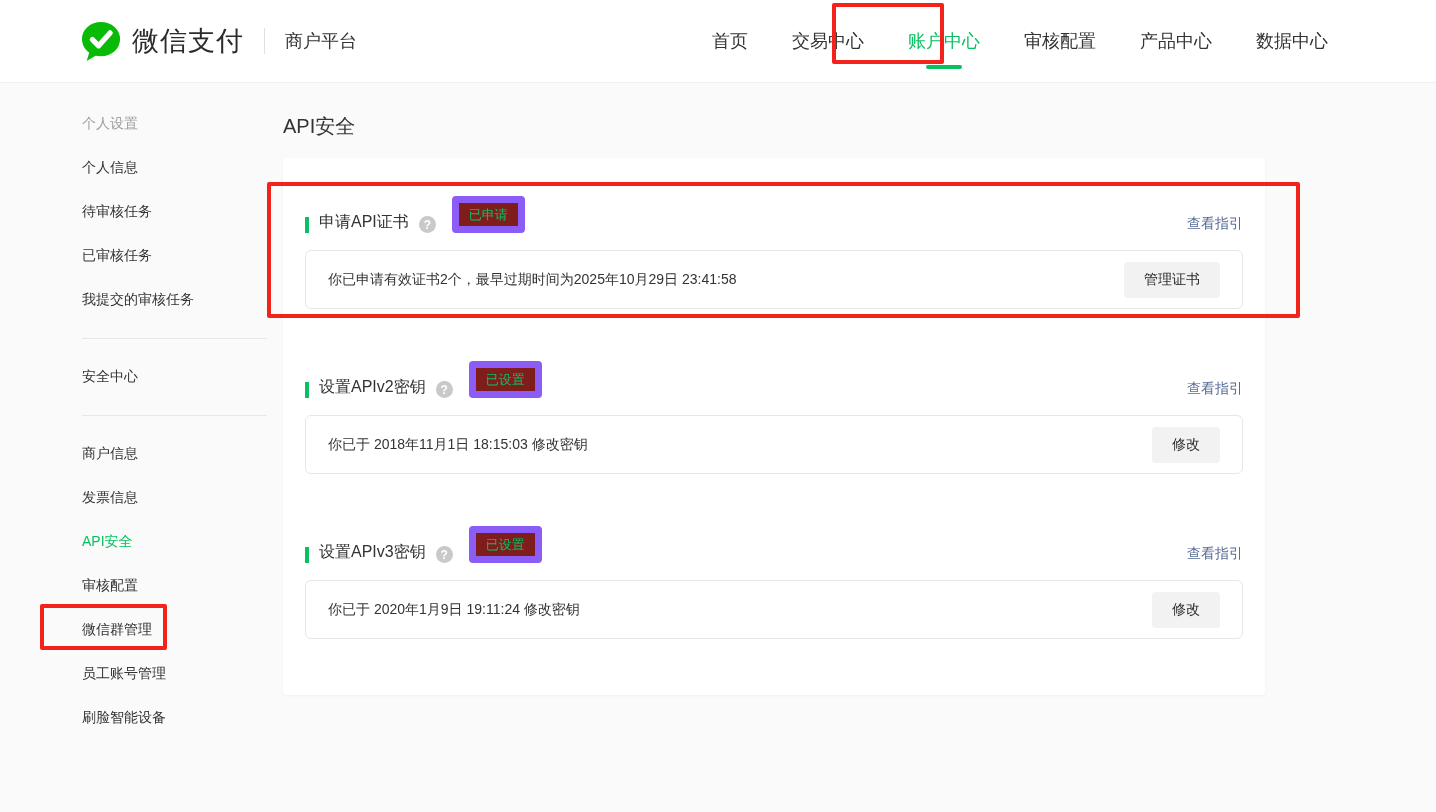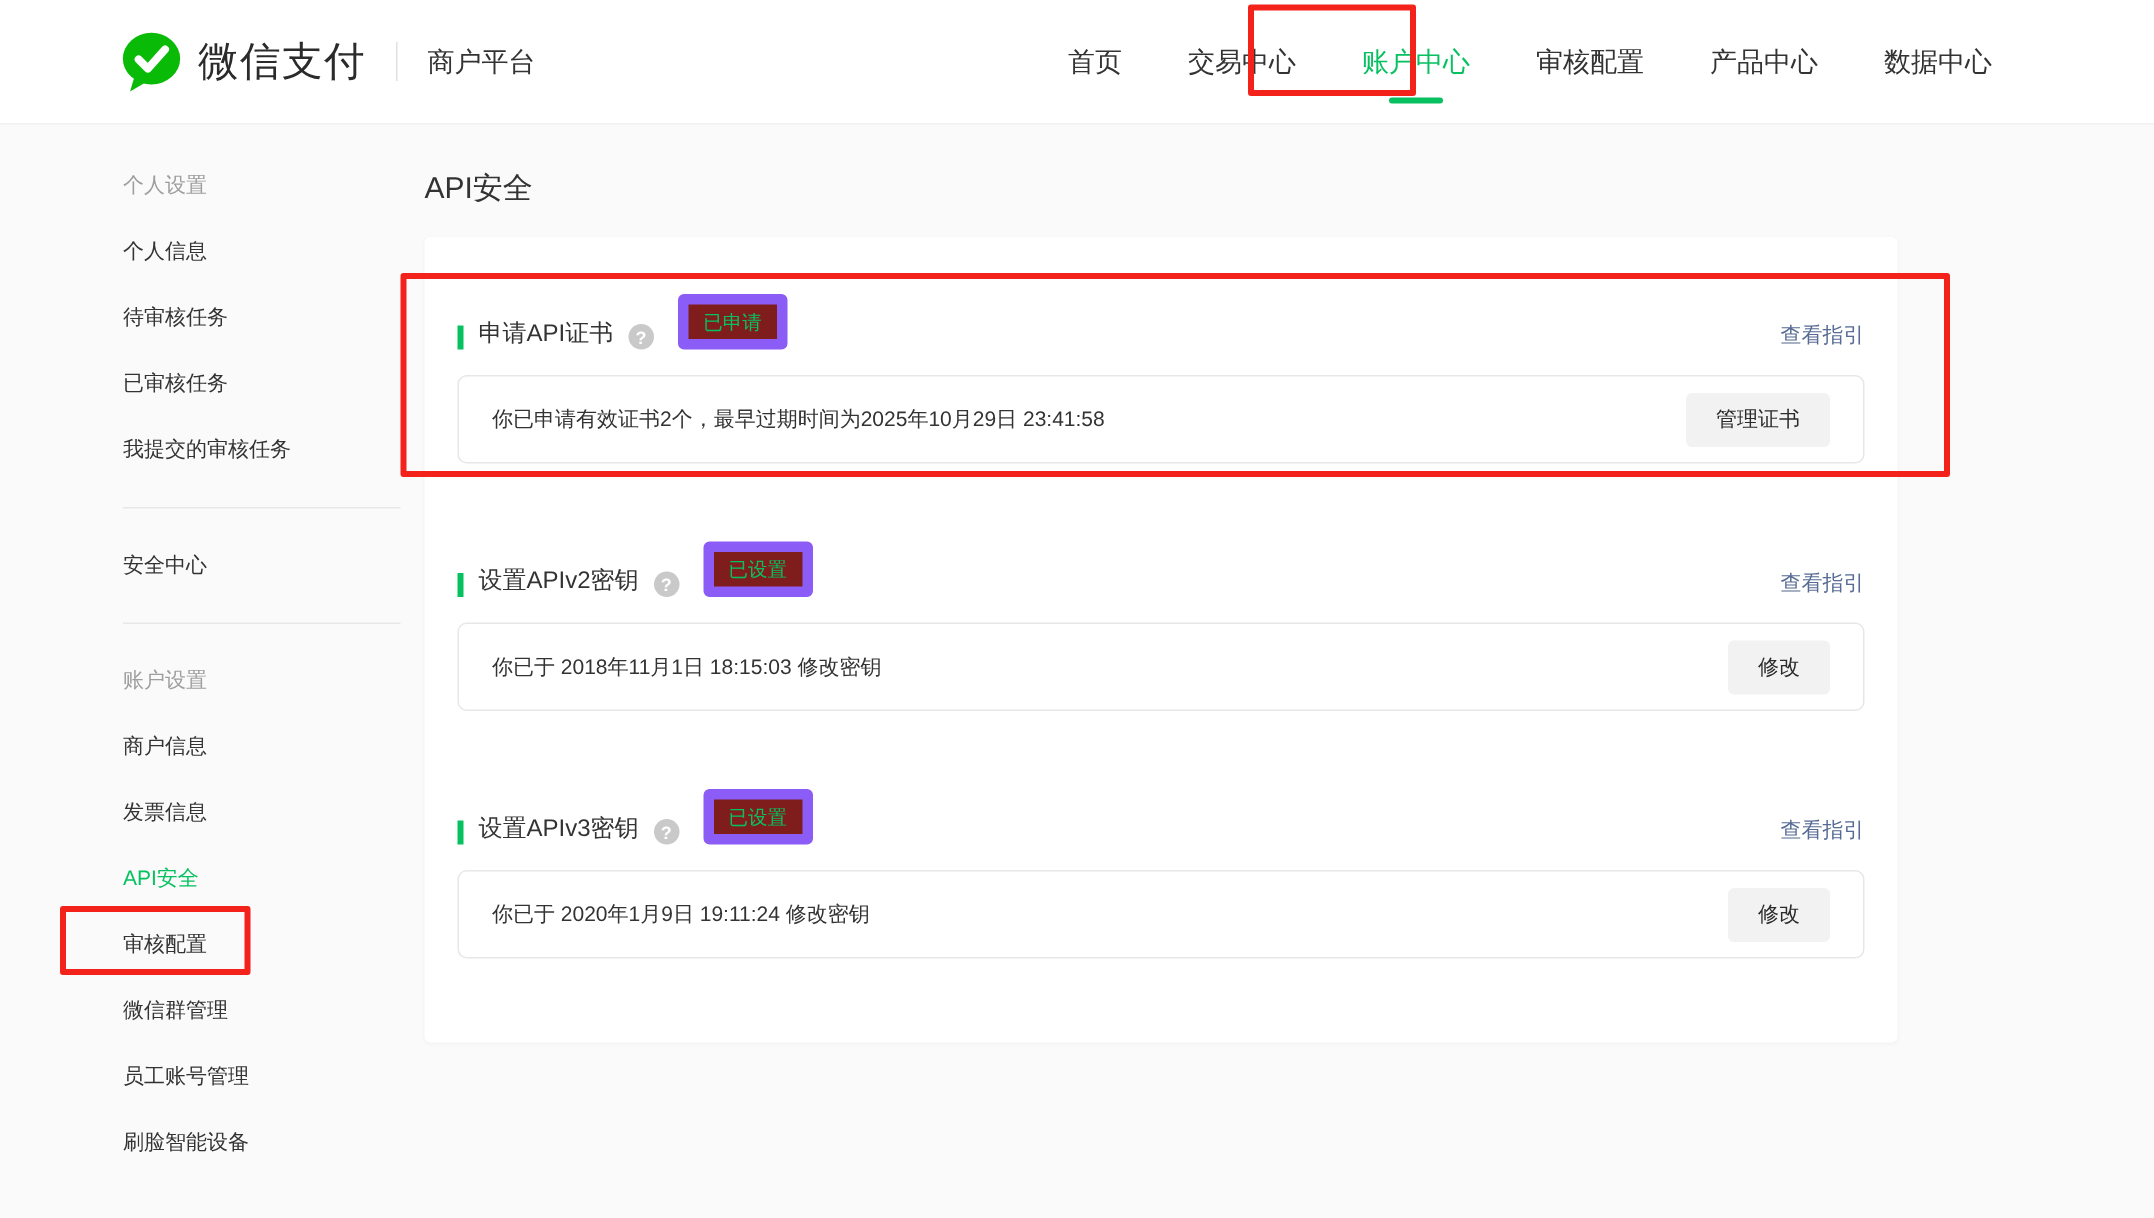--- a/index.html
+++ b/index.html
@@ -117,21 +117,20 @@
 
     <aside class="sidebar">
       <div class="side-row side-header">个人设置</div>
       <div class="side-row side-item">个人信息</div>
       <div class="side-row side-item">待审核任务</div>
       <div class="side-row side-item">已审核任务</div>
       <div class="side-row side-item">我提交的审核任务</div>
       <hr class="side-divider">
       <div class="side-row side-item">安全中心</div>
       <hr class="side-divider">
-      <div class="side-row side-header">账户设置</div>
       <div class="side-row side-item">商户信息</div>
       <div class="side-row side-item">发票信息</div>
       <div class="side-row side-item active">API安全</div>
       <div class="side-row side-item">审核配置</div>
       <div class="side-row side-item">微信群管理</div>
       <div class="side-row side-item">员工账号管理</div>
       <div class="side-row side-item">刷脸智能设备</div>
     </aside>
 
     <main class="main">

